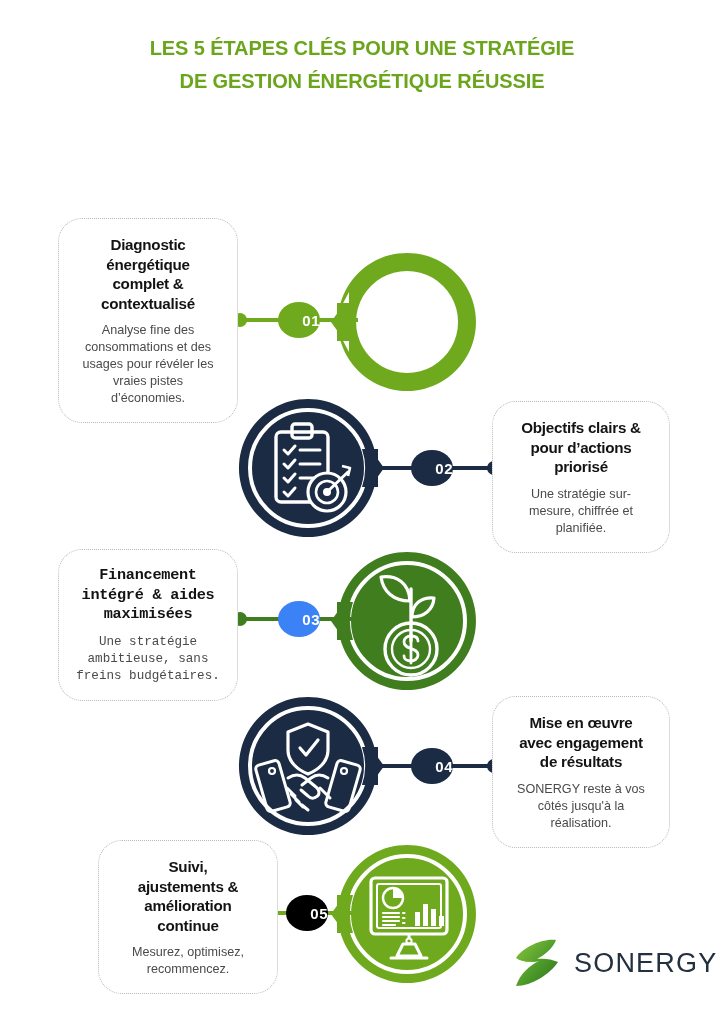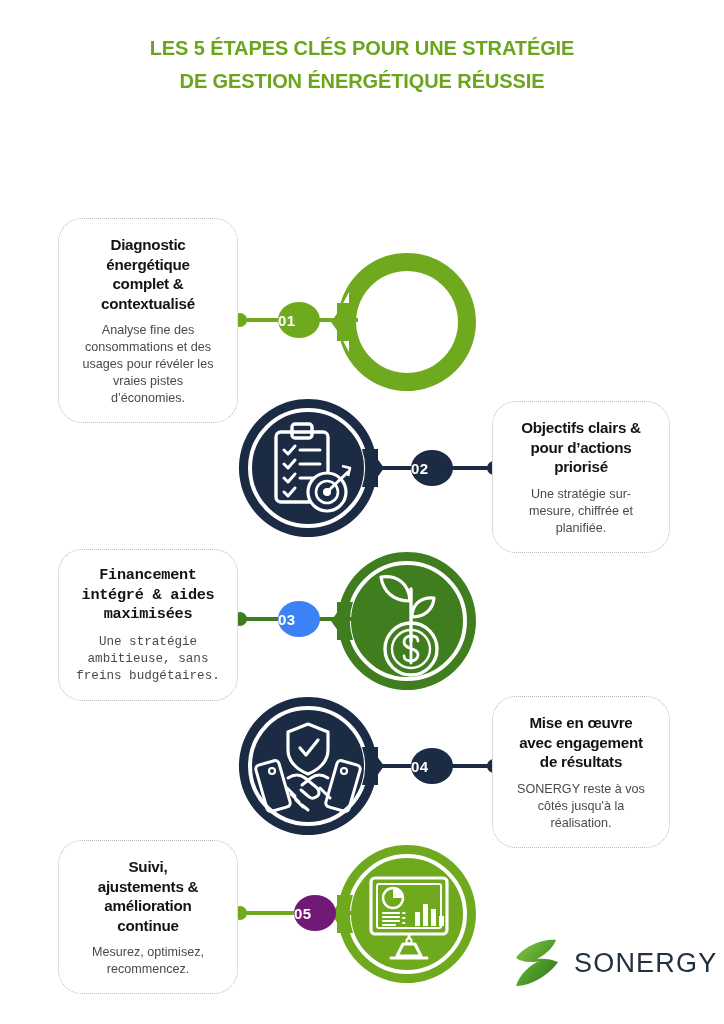--- a/index.html
+++ b/index.html
@@ -52,21 +52,21 @@
 
   
   .conn{position:absolute;height:4px;z-index:4;}
   .conn .bar{position:absolute;left:0;top:0;height:4px;width:100%;}
   .dot{
     position:absolute;width:14px;height:14px;border-radius:50%;
     top:-5px;z-index:5;
   }
   .badge{
     position:absolute;top:-16px;width:42px;height:36px;border-radius:50%;
-    display:flex;align-items:center;justify-content:flex-start;
+    display:flex;align-items:center;justify-content:flex-end;
     color:#ffffff;font-size:15px;font-weight:700;letter-spacing:0.5px;
     z-index:7;
   }
 
   
   .medallion{position:absolute;z-index:3;}
   .medallion svg{display:block;}
 
   
   .logo{position:absolute;left:512px;top:936px;display:flex;align-items:center;gap:12px;z-index:9;}
@@ -256,34 +256,34 @@
           <path d="M55 98 L63 106" stroke="#ffffff" stroke-width="3" stroke-linecap="round" fill="none"></path>
           <path d="M59 104 L67 112" stroke="#ffffff" stroke-width="3" stroke-linecap="round" fill="none"></path>
           <path d="M64 110 L71 117" stroke="#ffffff" stroke-width="3" stroke-linecap="round" fill="none"></path>
           <path d="M70 115 L76 120" stroke="#ffffff" stroke-width="3" stroke-linecap="round" fill="none"></path>
           <path d="M88 98 L98 108" stroke="#ffffff" stroke-width="3" stroke-linecap="round" fill="none"></path>
         </svg>
       </div>
     </div>
 
     <div class="step" style="top:640px;">
-      <div class="card left" style="top:4px;">
+      <div class="card left" style="top:4px;margin-left:40px;">
         <h3>
           <span>Suivi,</span><br>
           <span>ajustements &amp;</span><br>
           <span>amélioration</span><br>
           <span>continue</span>
         </h3>
         <p>Mesurez, optimisez, recommencez.</p>
       </div>
 
       <div class="conn" style="left:238px;top:75px;width:120px;">
         <div class="bar" style="background:#6faa1e;"></div>
         <div class="dot" style="left:-5px;background:#6faa1e;"></div>
-        <div class="badge" style="left:56px;background:#701a75;">
+        <div class="badge" style="left:48px;background:#000000;">
           <span>05</span>
         </div>
       </div>
 
       <div class="medallion" style="left:331px;top:2px;">
         <svg width="152" height="152" viewBox="0 0 152 152">
           <path d="M76 7 A69 69 0 1 1 75.9 7 Z" fill="#6faa1e"></path>
           <circle cx="76" cy="76" r="58" fill="none" stroke="#ffffff" stroke-width="4"></circle>
           <path d="M6 57 L6 95 L22 95 A60 60 0 0 1 22 57 Z" fill="#6faa1e"></path>
           <path d="M10 62 L10 90 L0 76 Z" fill="#6faa1e"></path>

